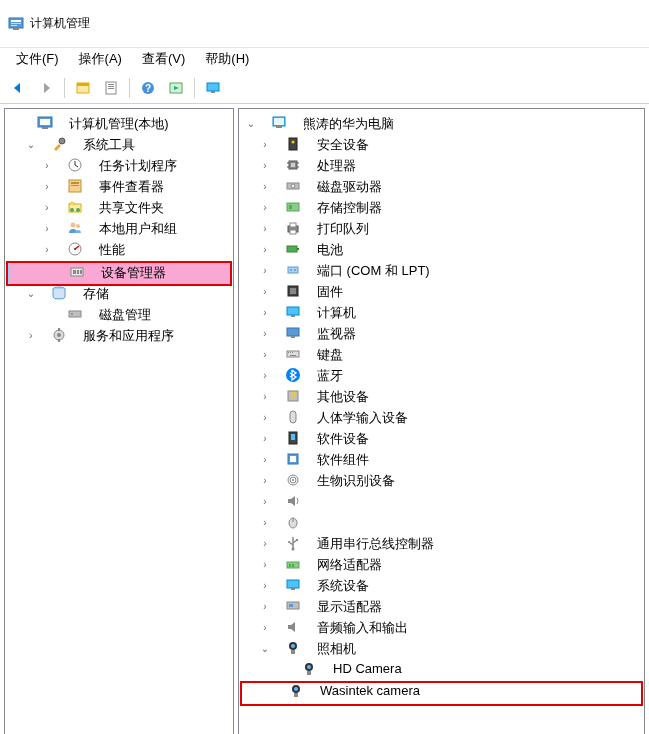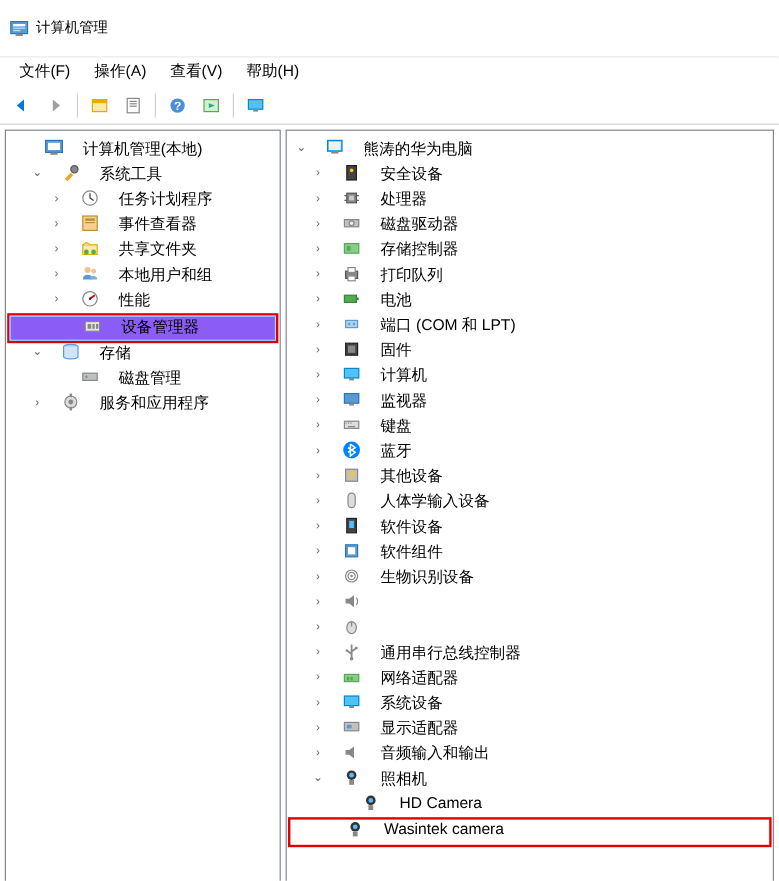--- a/index.html
+++ b/index.html
@@ -20,21 +20,21 @@
     .tool-sep { width: 1px; height: 20px; background: #d0d0d0; margin: 0 2px; }
 
     
     .main { display: flex; height: calc(100% - 30px - 24px - 32px); }
     .left-pane { width: 230px; border: 1px solid #828790; margin: 4px 2px 4px 4px; background: #fff; overflow: auto; }
     .right-pane { flex: 1; border: 1px solid #828790; margin: 4px 4px 4px 2px; background: #fff; overflow: auto; }
 
     
     .tree { padding: 6px 2px; }
     .tree-node { display: flex; align-items: flex-start; height: 21px; padding: 0 2px; cursor: default; white-space: nowrap; gap: 12px; }
-    .tree-node.selected { background: #8b5cf6; border: 1px solid #99d1ff; height: 21px; }
+    .tree-node.selected { background: #f9a8d4; border: 1px solid #99d1ff; height: 21px; }
     .tree-toggle { width: 16px; height: 16px; display: flex; align-items: center; justify-content: center; color: #6b6b6b; font-size: 10px; flex-shrink: 0; }
     .tree-toggle.blank { visibility: hidden; }
     .tree-icon { width: 16px; height: 16px; margin-right: 4px; display: flex; align-items: center; justify-content: center; flex-shrink: 0; }
     .tree-label { font-size: 13px; }
     .indent-1 { padding-left: 16px; }
     .indent-2 { padding-left: 32px; }
 
     .highlight-box { border: 2px solid #e00000; padding: 0px; margin: -1px; }
 
     

